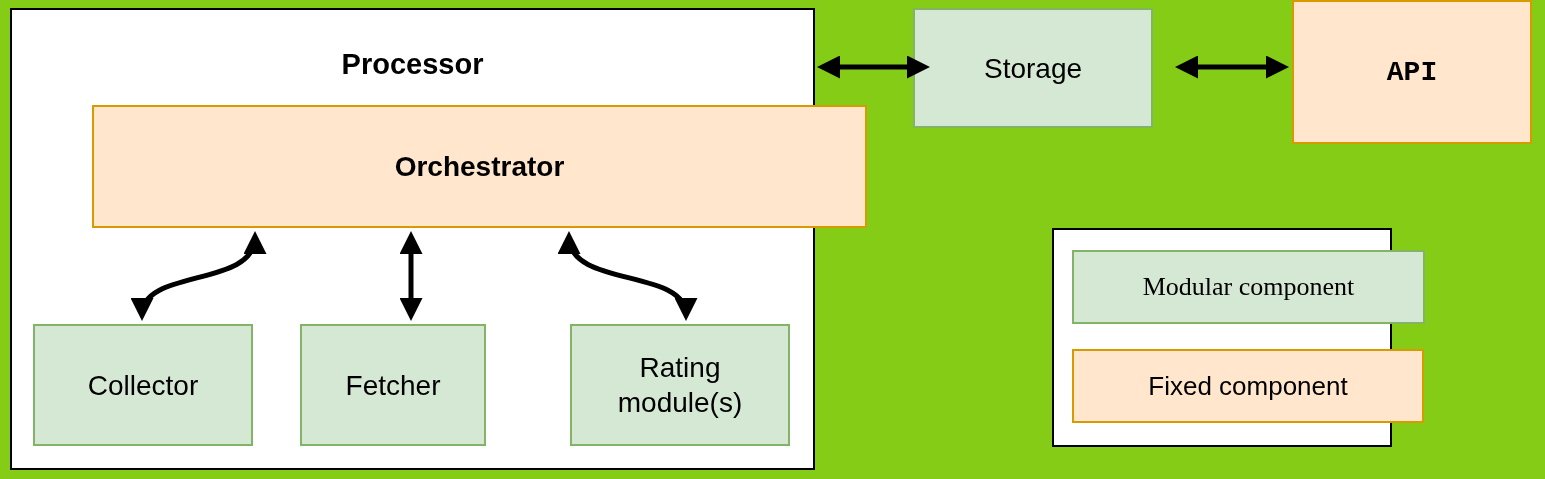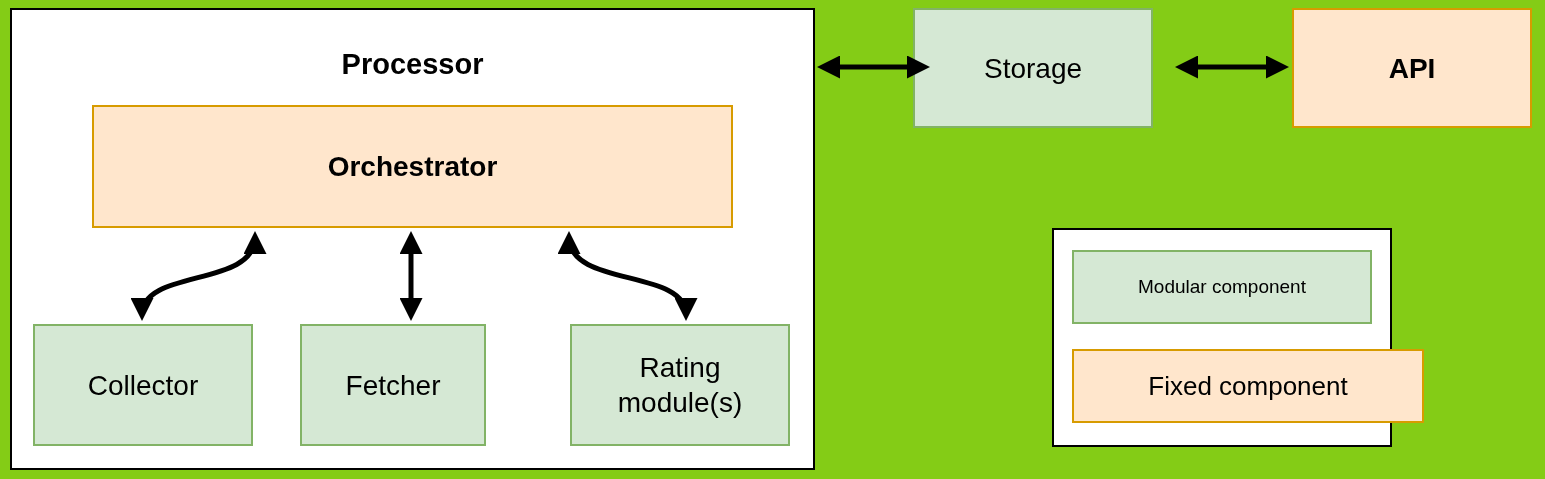--- a/index.html
+++ b/index.html
@@ -40,29 +40,29 @@
   }
   .bold { font-weight: bold; }
 
   .processor-box   { left: 10px;  top: 8px;   width: 805px; height: 462px; }
   .processor-title {
     position: absolute;
     left: 10px; top: 44px; width: 805px; height: 40px;
     display: flex; align-items: center; justify-content: center;
     font-size: 29px; font-weight: bold; color: #000;
   }
-  .orchestrator-box { left: 92px;  top: 105px; width: 641px; height: 123px; }
+  .orchestrator-box { left: 92px;  top: 105px; width: 775px; height: 123px; }
   .collector-box    { left: 33px;  top: 324px; width: 220px; height: 122px; }
   .fetcher-box      { left: 300px; top: 324px; width: 186px; height: 122px; }
   .rating-box       { left: 570px; top: 324px; width: 220px; height: 122px; padding: 8px 28px; }
   .storage-box      { left: 913px;  top: 8px; width: 240px; height: 120px; }
-  .api-box          { left: 1292px; top: 8px; width: 240px; height: 120px; }
+  .api-box          { left: 1292px; top: 0; width: 240px; height: 144px; font-family: Liberation Mono, monospace; }
 
   .legend-box   { left: 1052px; top: 228px; width: 340px; height: 219px; }
-  .legend-item-modular { left: 1072px; top: 250px; width: 300px; height: 74px; font-size: 19px; }
+  .legend-item-modular { left: 1072px; top: 250px; width: 353px; height: 74px; font-size: 26px; font-family: Liberation Serif, serif; }
   .legend-item-fixed   { left: 1072px; top: 349px; width: 352px; height: 74px; font-size: 26px; }
 
   .arrows {
     position: absolute;
     left: 0; top: 0;
     width: 1545px;
     height: 479px;
     pointer-events: none;
   }
   .arrows path {

